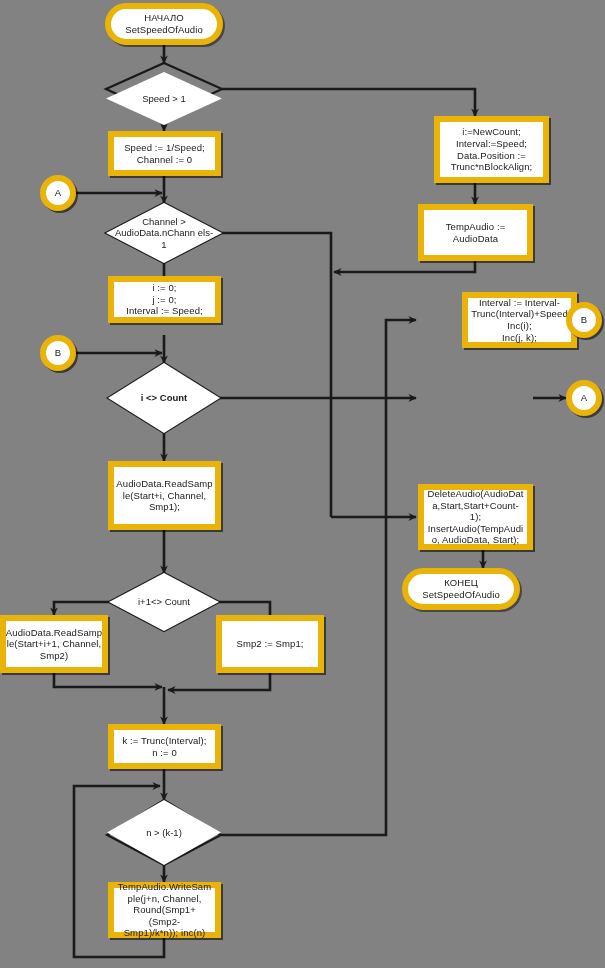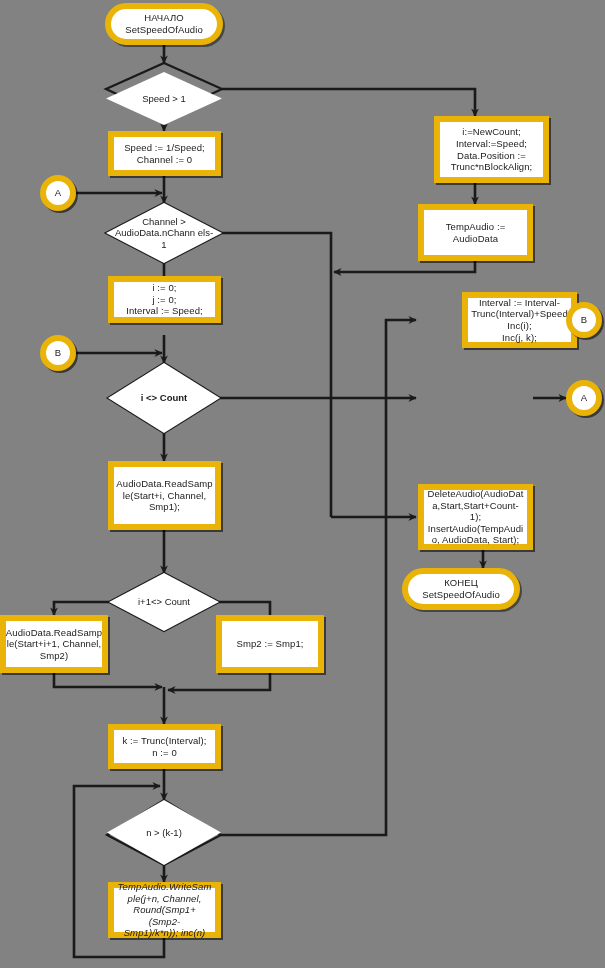--- a/index.html
+++ b/index.html
@@ -262,21 +262,21 @@
       <span>k := Trunc(Interval);</span>
       <span>n := 0</span>
     </span>
   </div>
 
   <div class="diamond" style="left:107px;top:800px;width:114px;height:65px;">
     <div class="dshape"></div>
     <div class="dlabel">n &gt; (k-1)</div>
   </div>
 
-  <div class="node" style="left:108px;top:882px;width:113px;height:56px;font-style:italic;">
+  <div class="node" style="left:108px;top:882px;width:113px;height:56px;">
     <span>
       <span>TempAudio.WriteSam</span>
       <span>ple(j+n, Channel,</span>
       <span>Round(Smp1+(Smp2-</span>
       <span>Smp1)/k*n)); inc(n)</span>
     </span>
   </div>
 
 </div>
 

